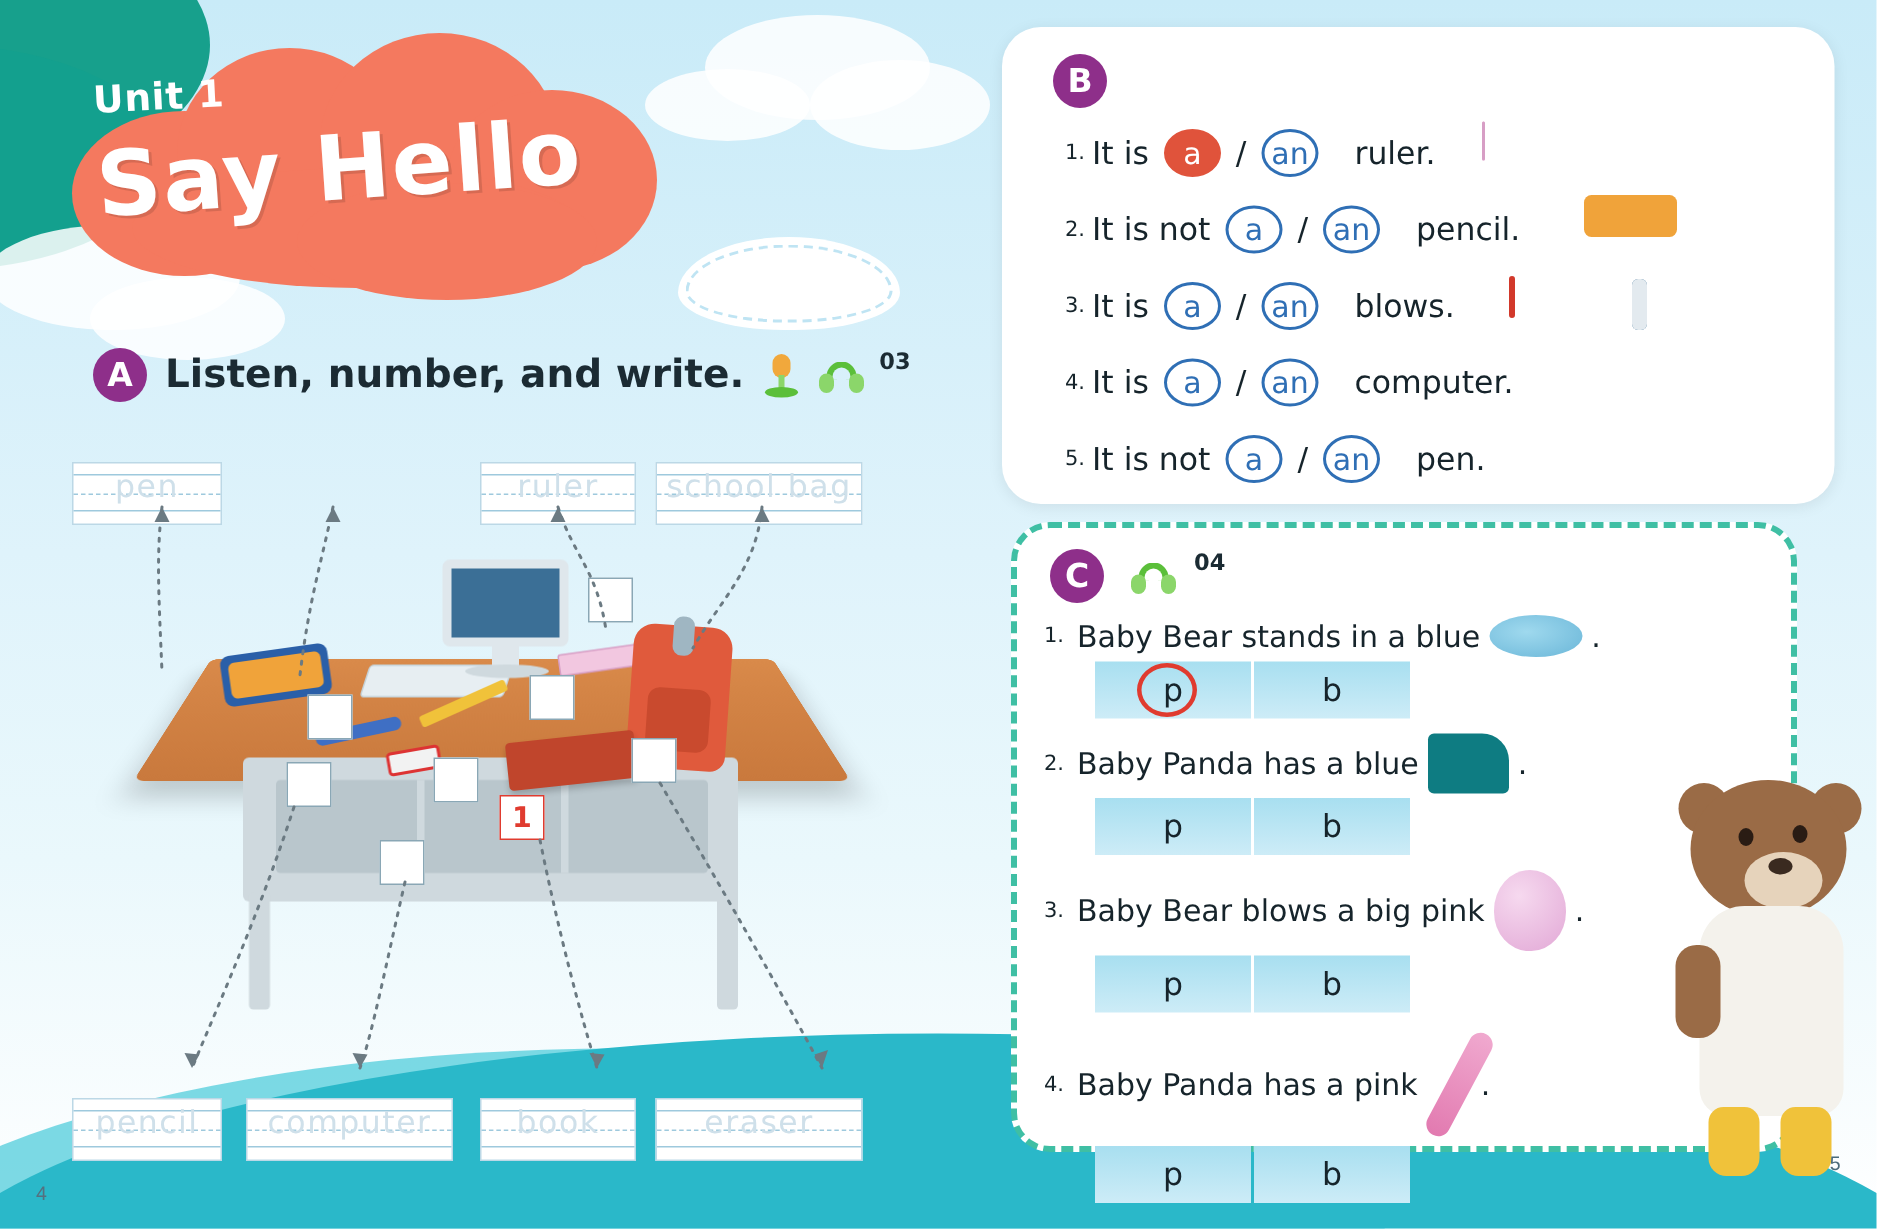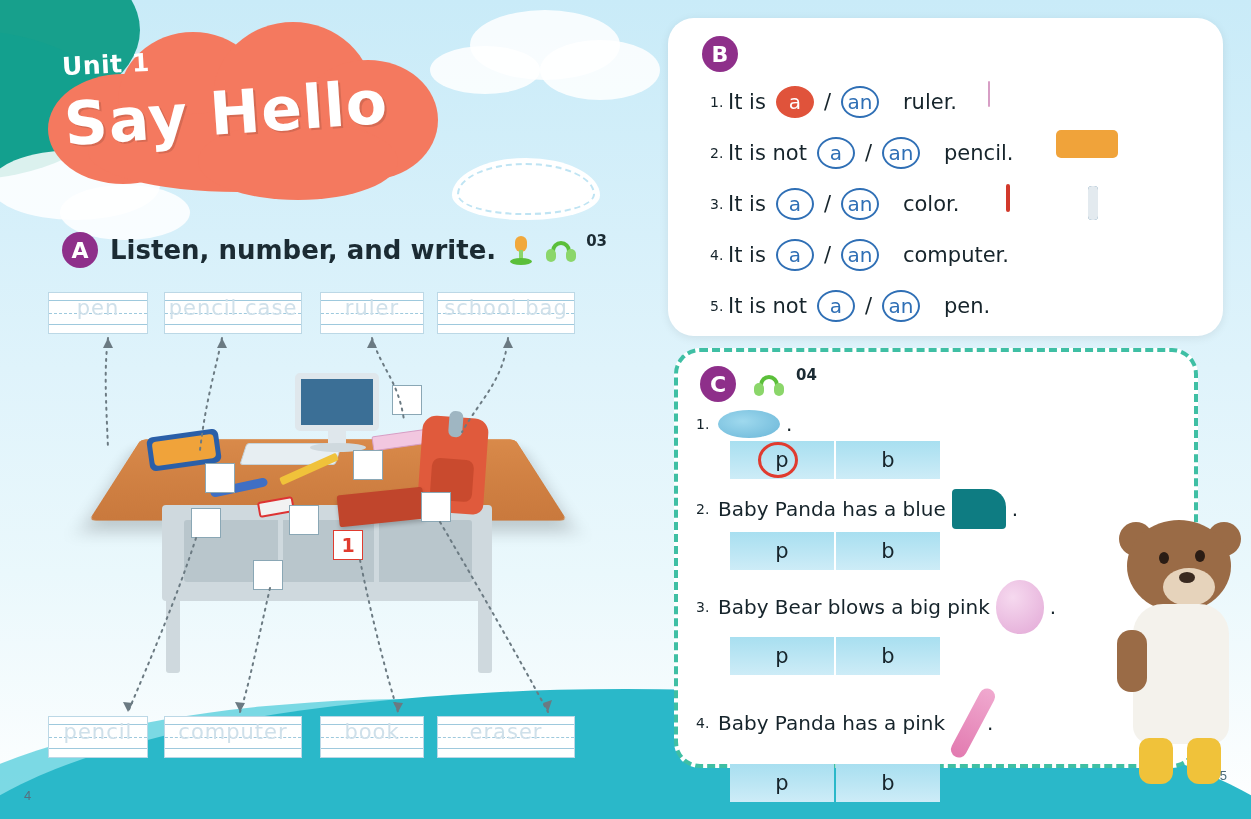--- a/index.html
+++ b/index.html
@@ -128,20 +128,21 @@
     font-family: "DejaVu Sans", sans-serif;
     font-size: 15px; color: #1b2b33; font-weight: 700;
     align-self: flex-start; margin-left: -2px; text-align: center;
   }
 
   .word-box {
     position: absolute;
     width: 100px; height: 42px;
     background: #ffffff;
     border: 1px solid #bcd8e6;
+    margin-top: 16px;
   }
   .word-box.wide { width: 138px; }
   .word-box .midline {
     position:absolute; left:0; right:0; top:50%;
     border-top: 1px dashed #9ec9dd;
   }
   .word-box .baseline {
     position:absolute; left:0; right:0; bottom: 8px;
     border-top: 1px solid #9ec9dd;
   }
@@ -405,26 +406,20 @@
           </div>
       </div>
       <div class="track-num">03</div>
     </div>
 
     <div class="word-box" style="left:48px; top:292px; width:100px;">
       <div class="topline"></div>
         <div class="midline"></div>
         <div class="baseline"></div>
       <div class="ghost">pen</div>
-    </div>
-    <div class="word-box wide" style="left:164px; top:292px;">
-      <div class="topline"></div>
-        <div class="midline"></div>
-        <div class="baseline"></div>
-      <div class="ghost">pencil case</div>
     </div>
     <div class="word-box" style="left:320px; top:292px; width:104px;">
       <div class="topline"></div>
         <div class="midline"></div>
         <div class="baseline"></div>
       <div class="ghost">ruler</div>
     </div>
     <div class="word-box wide" style="left:437px; top:292px;">
       <div class="topline"></div>
         <div class="midline"></div>
@@ -545,21 +540,21 @@
         <span class="tail">pencil.</span>
         <span class="b-thumb" style="left:340px; top:-8px;"><span class="case-mini"><span class="in"></span></span></span>
       </div>
 
       <div class="b-row">
         <span class="num">3.</span>
         <span class="lead">It is</span>
         <span class="opt">a</span>
         <span class="slash">/</span>
         <span class="opt">an</span>
-        <span class="tail">color.</span>
+        <span class="tail">blows.</span>
         <span class="b-thumb" style="left:296px; top:4px;"><span class="eraser-mini"></span></span>
       </div>
 
       <div class="b-row">
         <span class="num">4.</span>
         <span class="lead">It is</span>
         <span class="opt">a</span>
         <span class="slash">/</span>
         <span class="opt">an</span>
         <span class="tail">computer.</span>
@@ -585,20 +580,21 @@
               <div class="band"></div>
               <div class="earL"></div>
               <div class="earR"></div>
             </div>
         </div>
         <div class="track-num">04</div>
       </div>
 
       <div class="c-row">
         <span class="num">1.</span>
+        <span>Baby Bear stands in a blue</span>
         <span class="pond-mini"></span>
         <span>.</span>
       </div>
       <div class="choice-row">
         <span class="choice">p</span>
         <span class="choice">b</span>
         <span class="circle-mark"></span>
       </div>
 
       <div class="c-row" style="margin-top:10px;">

